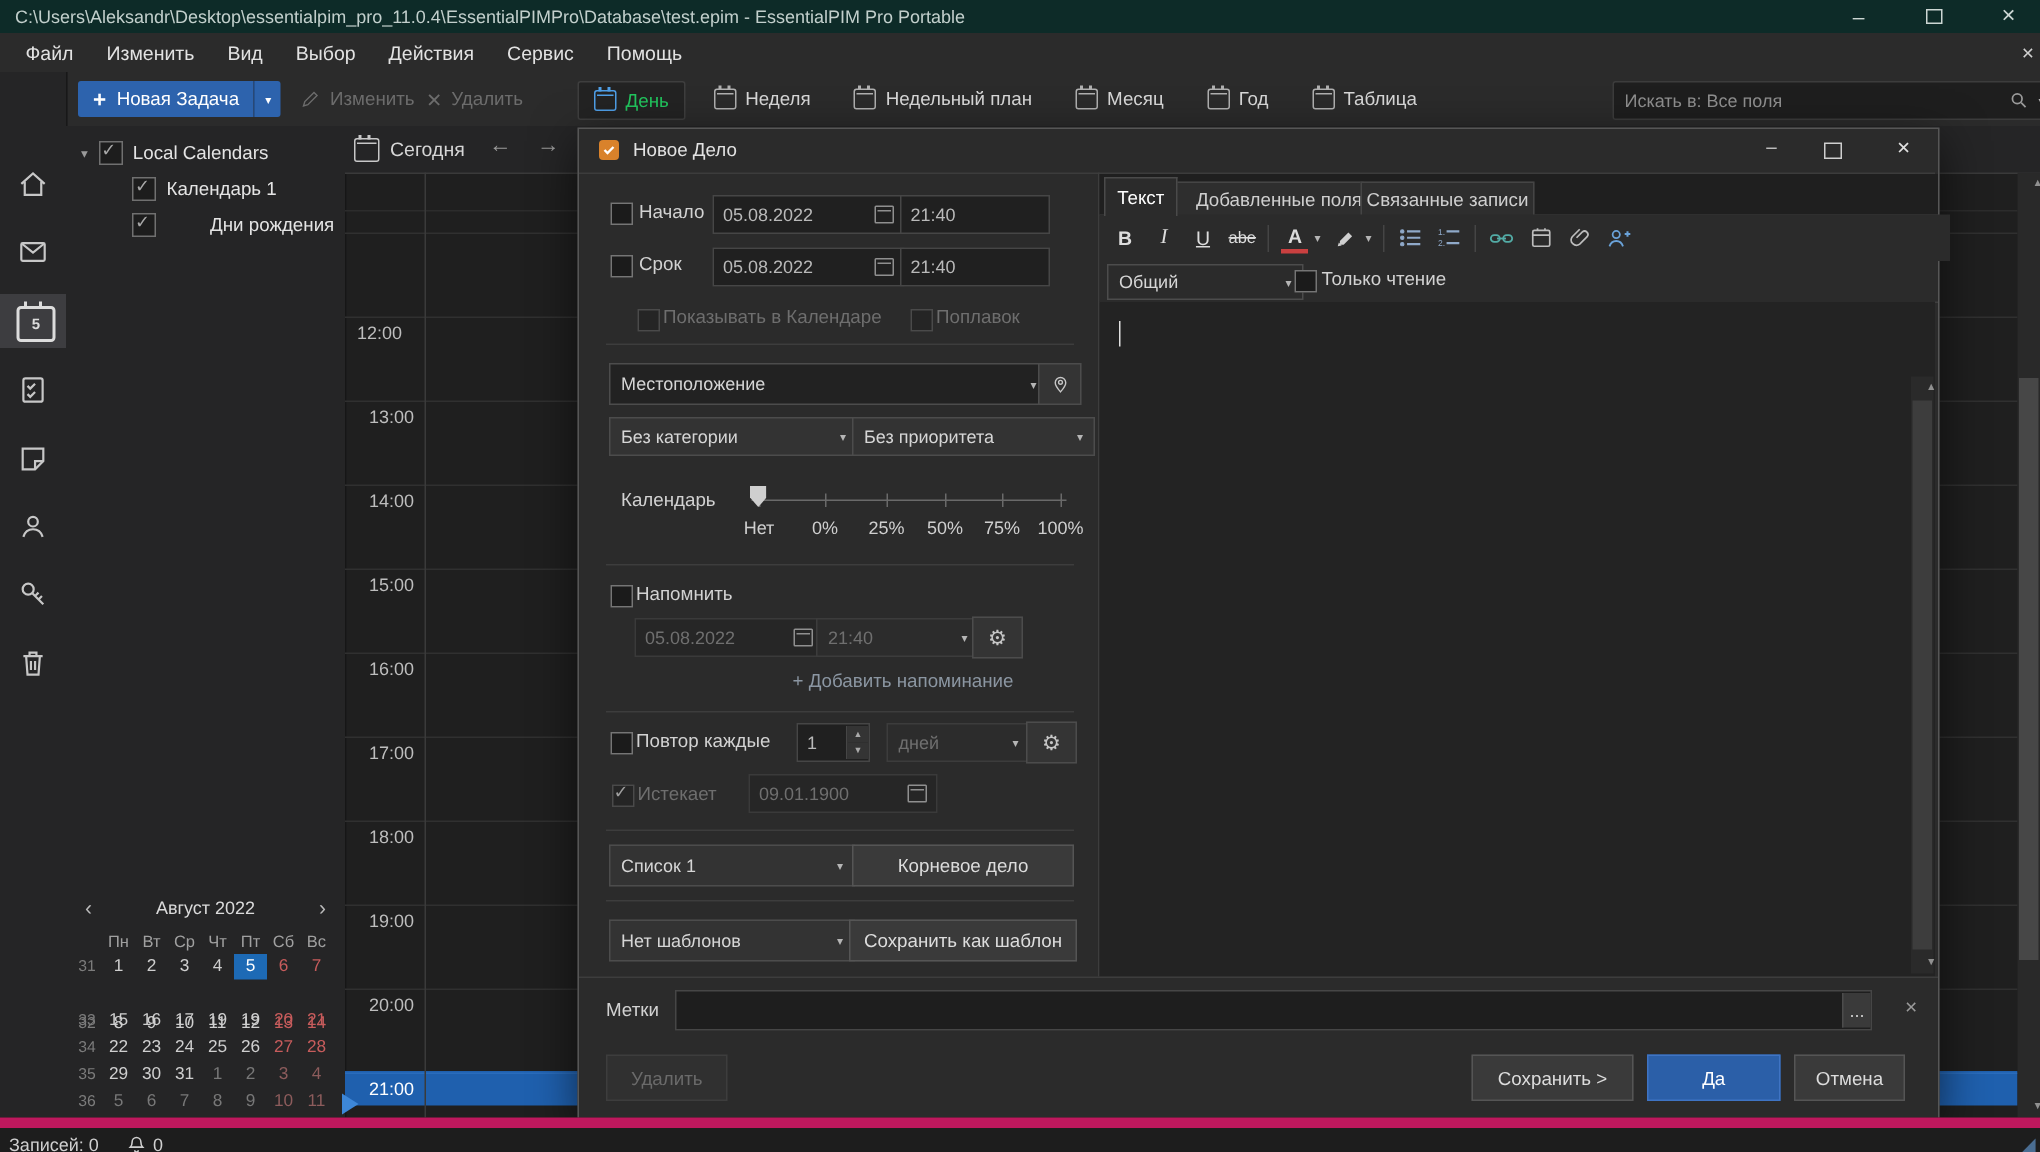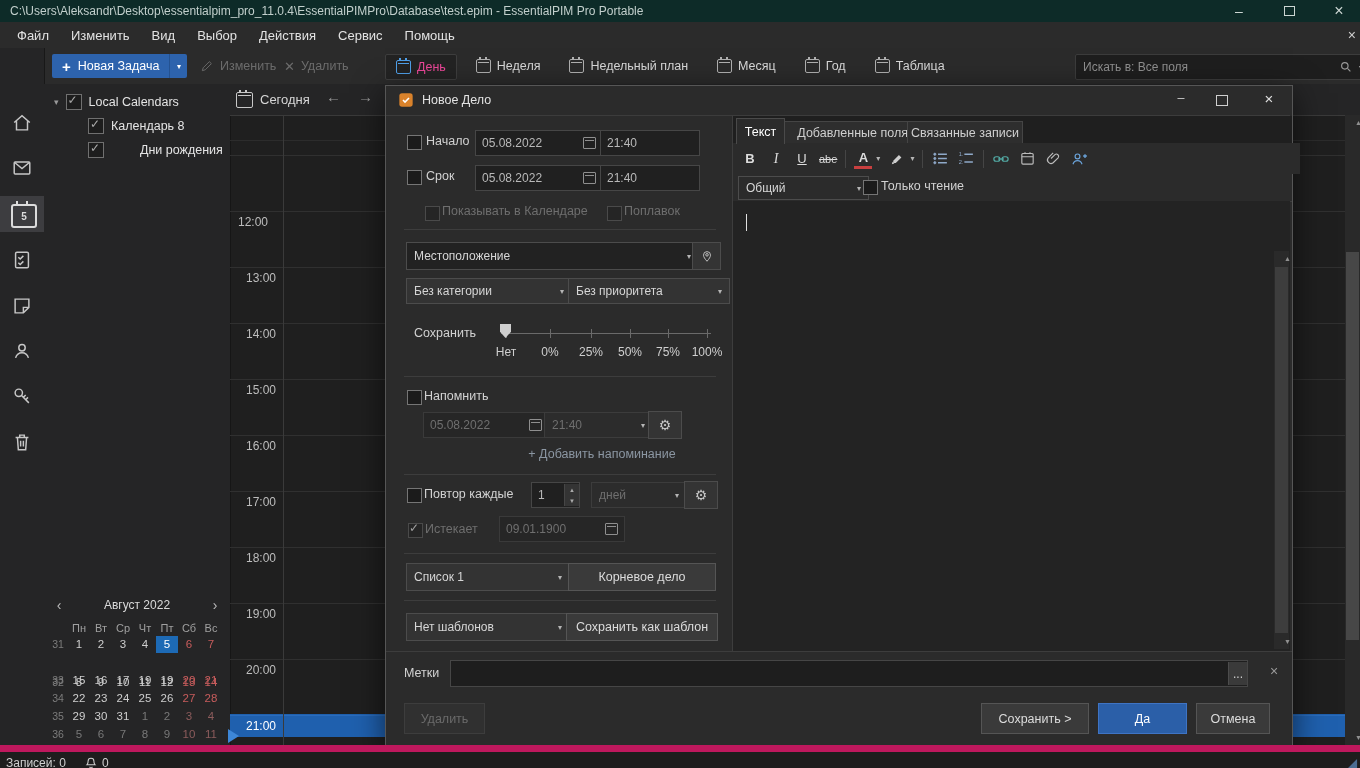--- a/index.html
+++ b/index.html
@@ -16,21 +16,21 @@
   .mitem{padding:0 11px;color:#e2e2e2;}
   .toolbar{left:44px;top:48px;width:1316px;height:36px;background:#2b2b2b;border-bottom:1px solid #1e1e1e;}
   .ntbtn{left:8px;top:6px;height:24px;display:flex;}
   .ntmain{background:#2d63ad;color:#fff;display:flex;align-items:center;padding:0 10px;border-radius:2px 0 0 2px;font-size:12.5px;}
   .ntplus{font-weight:bold;font-size:15px;margin-right:7px;}
   .ntarr{width:17px;background:#2d63ad;border-left:1px solid #245291;border-radius:0 2px 2px 0;display:flex;align-items:center;justify-content:center;color:#fff;font-size:8px;}
   .tbtn{top:6px;height:24px;display:flex;align-items:center;gap:6px;color:#6c6c6c;font-size:12.5px;}
   .views{left:341px;top:6px;height:24px;display:flex;gap:9px;}
   .vbtn{display:flex;align-items:center;gap:6px;padding:0 10px;height:24px;font-size:12.5px;color:#d8d8d8;}
   .vbtn .vic{color:#b0b0b0;}
-  .vbtn.active{background:#232323;border:1px solid #3e3e3e;border-radius:2px;color:#ec4899;}
+  .vbtn.active{background:#232323;border:1px solid #3e3e3e;border-radius:2px;color:#22c55e;}
   .vbtn.active .vic{color:#4f9fe8;}
   .vic{width:13px;height:12px;border:1px solid currentColor;border-radius:2px;position:relative;}
   .vic::before{content:"";position:absolute;left:1px;right:1px;top:2px;border-top:1px solid currentColor;}
   .vic::after{content:"";position:absolute;left:2px;top:-3px;width:2px;height:3px;background:currentColor;box-shadow:6px 0 0 currentColor;}
   .search{left:1031px;top:6px;width:282px;height:24px;background:#1e1e1e;border:1px solid #3c3c3c;border-radius:2px;display:flex;align-items:center;padding:0 5px;}
   .search input{flex:1;background:transparent;border:none;outline:none;color:#cfcfcf;font-size:12px;font-family:"Liberation Sans",sans-serif;}
   input::placeholder{color:#8f8f8f;}
   
   .iconstrip{left:0;top:48px;width:44px;height:697px;background:#252526;border-right:1px solid #181818;}
   .sico{left:11px;width:22px;height:22px;color:#c7c7c7;}
@@ -233,21 +233,21 @@
   </div>
 
   <div class="a treepanel">
     <div class="trow" style="top:8px;padding-left:10px;">
       <span style="color:#9a9a9a;font-size:9px;">▾</span>
       <span class="cbi checked"></span>
       <span>Local Calendars</span>
     </div>
     <div class="trow" style="top:32px;padding-left:44px;">
       <span class="cbi checked"></span>
-      <span>Календарь 8</span>
+      <span>Календарь 1</span>
     </div>
     <div class="trow" style="top:56px;padding-left:44px;gap:36px;">
       <span class="cbi checked"></span>
       <span>Дни рождения</span>
     </div>
   </div>
 
   <div class="a minical">
     <div class="mc-head">
       <span class="mc-nav" style="left:8px;">‹</span>
@@ -419,21 +419,21 @@
 
     <div class="combo" style="left:20px;top:192px;width:150px;height:24px;">
         <span>Без категории</span>
         <span class="arr">▾</span>
       </div>
     <div class="combo" style="left:182px;top:192px;width:146px;height:24px;">
         <span>Без приоритета</span>
         <span class="arr">▾</span>
       </div>
 
-    <span class="lbl" style="left:28px;top:240px;">Сохранить</span>
+    <span class="lbl" style="left:28px;top:240px;">Календарь</span>
     <div class="slider-track" style="left:115px;top:247px;width:210px;height:1px;"></div>
     <div class="tick" style="left:120px;top:243px;"></div>
     <div class="tick" style="left:164px;top:243px;"></div>
     <div class="tick" style="left:205px;top:243px;"></div>
     <div class="tick" style="left:244px;top:243px;"></div>
     <div class="tick" style="left:282px;top:243px;"></div>
     <div class="tick" style="left:321px;top:243px;"></div>
     <div class="thumb5" style="left:114px;top:238px;"></div>
     <span class="ticklbl" style="left:120px;top:259px;">Нет</span>
     <span class="ticklbl" style="left:164px;top:259px;">0%</span>

